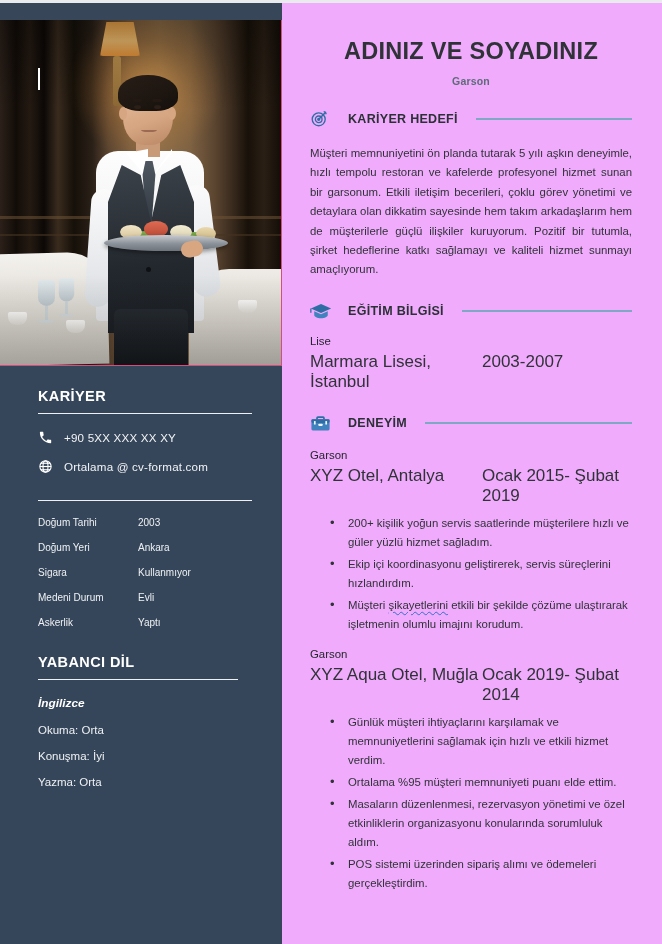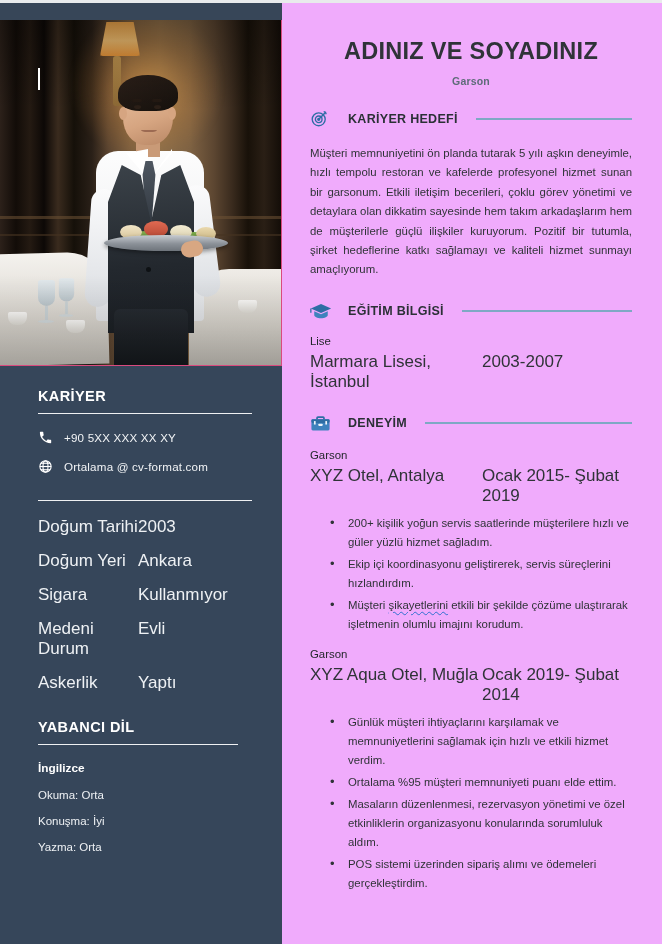--- a/index.html
+++ b/index.html
@@ -274,31 +274,33 @@
   .contact-ico svg { display: block; }
   .contact-txt {
     font-size: 11.6px;
     color: #f2f4f6;
     letter-spacing: .2px;
   }
 
   .info-row {
     display: flex;
     margin-bottom: 14px;
-    font-size: 17px;
+    font-size: 10px;
     color: #eef1f4;
+    align-items: center;
   }
   .info-k { flex: 0 0 100px; }
   .info-v { flex: 1; }
 
   .lang-name {
     font-size: 11.8px;
     font-weight: bold;
     color: #ffffff;
     margin-bottom: 14px;
+    font-style: italic;
   }
   .lang-row {
     font-size: 11.5px;
     color: #eef1f4;
     margin-bottom: 14px;
   }
 
   
   .main {
     flex: 1;

